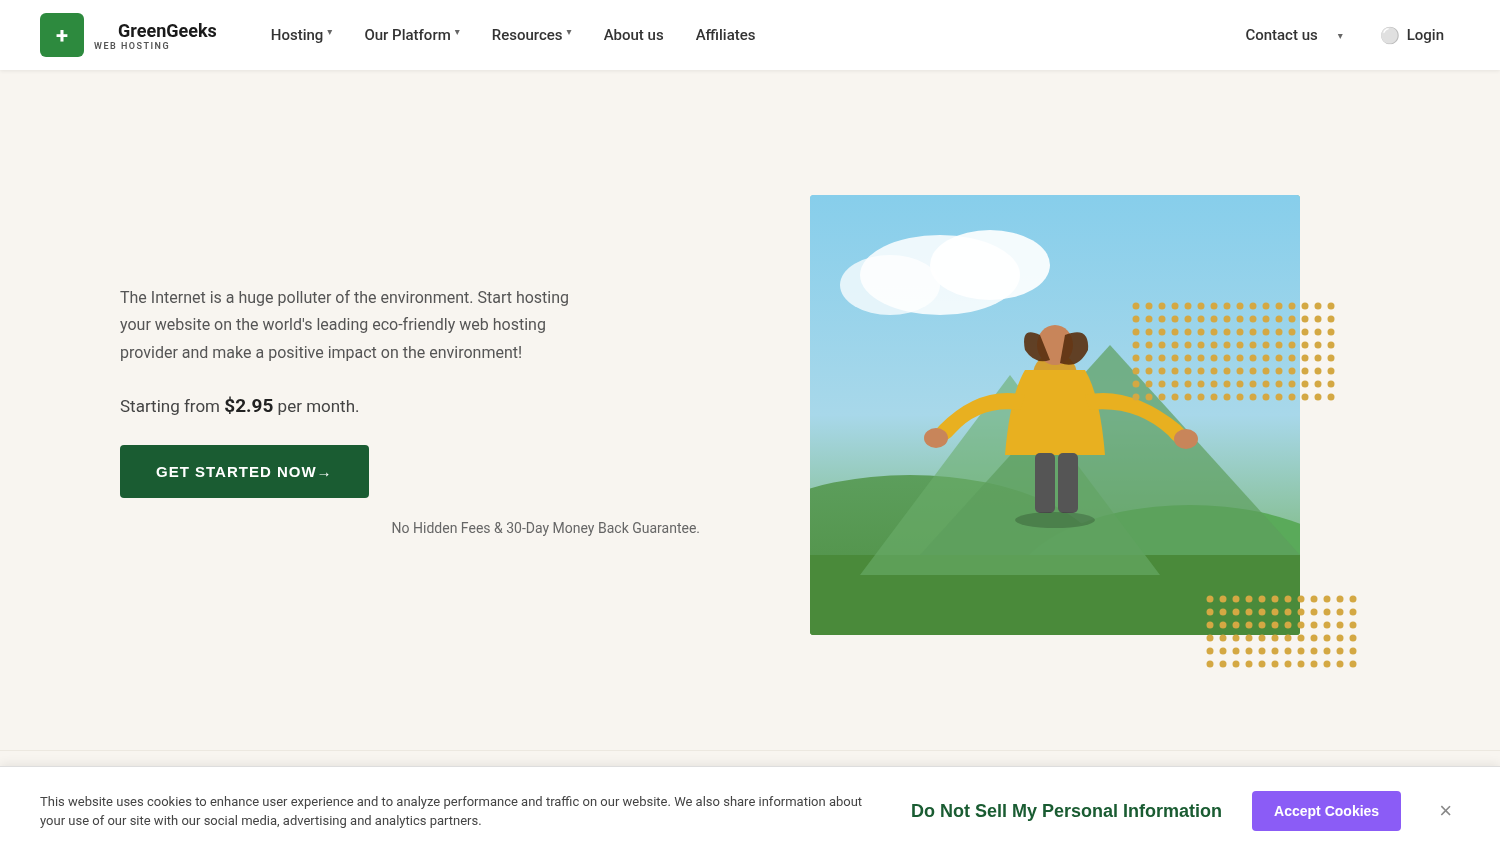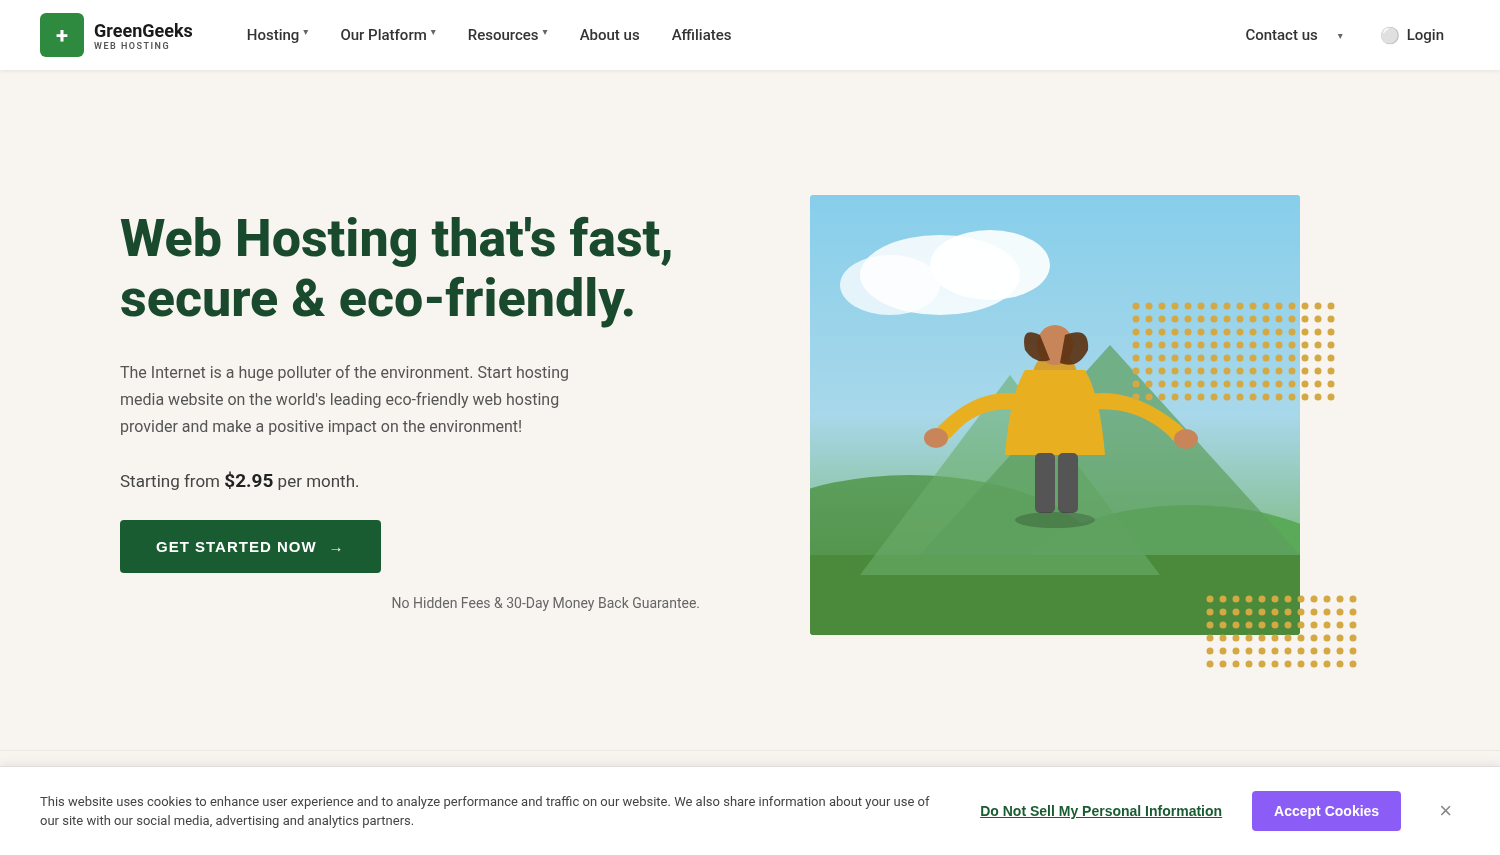--- a/index.html
+++ b/index.html
@@ -36,20 +36,21 @@
       font-weight: bold;
     }
     .logo-text {
       display: flex;
       flex-direction: column;
     }
     .logo-name {
       font-size: 18px;
       font-weight: 700;
       color: #1a1a1a;
+      margin-left: 24px;
     }
     .logo-sub {
       font-size: 9px;
       font-weight: 600;
       color: #555;
       letter-spacing: 1.5px;
       text-transform: uppercase;
     }
     .nav-links {
       display: flex;
@@ -135,21 +136,21 @@
       margin-bottom: 28px;
     }
     .hero-price strong {
       font-size: 19px;
       color: #222;
       font-weight: 700;
     }
     .cta-btn {
       display: inline-flex;
       align-items: center;
-      gap: 12px;
+      gap: 0;
       background: #1a5c32;
       color: #fff;
       font-size: 15px;
       font-weight: 700;
       letter-spacing: 1px;
       text-transform: uppercase;
       padding: 18px 36px;
       border: none;
       border-radius: 4px;
       cursor: pointer;
@@ -220,25 +221,24 @@
       box-shadow: 0 -2px 10px rgba(0,0,0,0.08);
     }
     .cookie-text {
       flex: 1;
       font-size: 13px;
       color: #444;
       line-height: 1.5;
     }
     .cookie-link {
       color: #1a5c32;
-      text-decoration: underline;
       cursor: pointer;
       background: none;
       border: none;
-      font-size: 14px;
+      font-size: 18px;
       font-weight: 600;
     }
     .accept-btn {
       background: #8b5cf6;
       color: #fff;
       border: none;
       padding: 12px 22px;
       font-size: 14px;
       font-weight: 600;
       border-radius: 4px;
@@ -317,22 +317,21 @@
     </div>
     <div class="login-btn">
       <span class="login-icon">⚪</span>
       <span>Login</span>
     </div>
   </div>
 </nav>
 
 <section class="hero">
   <div class="hero-left">
-    <h1 class="hero-title">Web Hosting that's fast, secure &amp; eco-friendly.</h1>
-    <p class="hero-desc">The Internet is a huge polluter of the environment. Start hosting media website on the world's leading eco-friendly web hosting provider and make a positive impact on the environment!</p>
+    <p class="hero-desc">The Internet is a huge polluter of the environment. Start hosting your website on the world's leading eco-friendly web hosting provider and make a positive impact on the environment!</p>
     <p class="hero-price">
       <span>Starting from </span><strong>$2.95</strong><span> per month.</span>
     </p>
     <button class="cta-btn">
       <span>GET STARTED NOW</span>
       <span>→</span>
     </button>
     <p class="hero-guarantee">No Hidden Fees &amp; 30-Day Money Back Guarantee.</p>
   </div>
 

